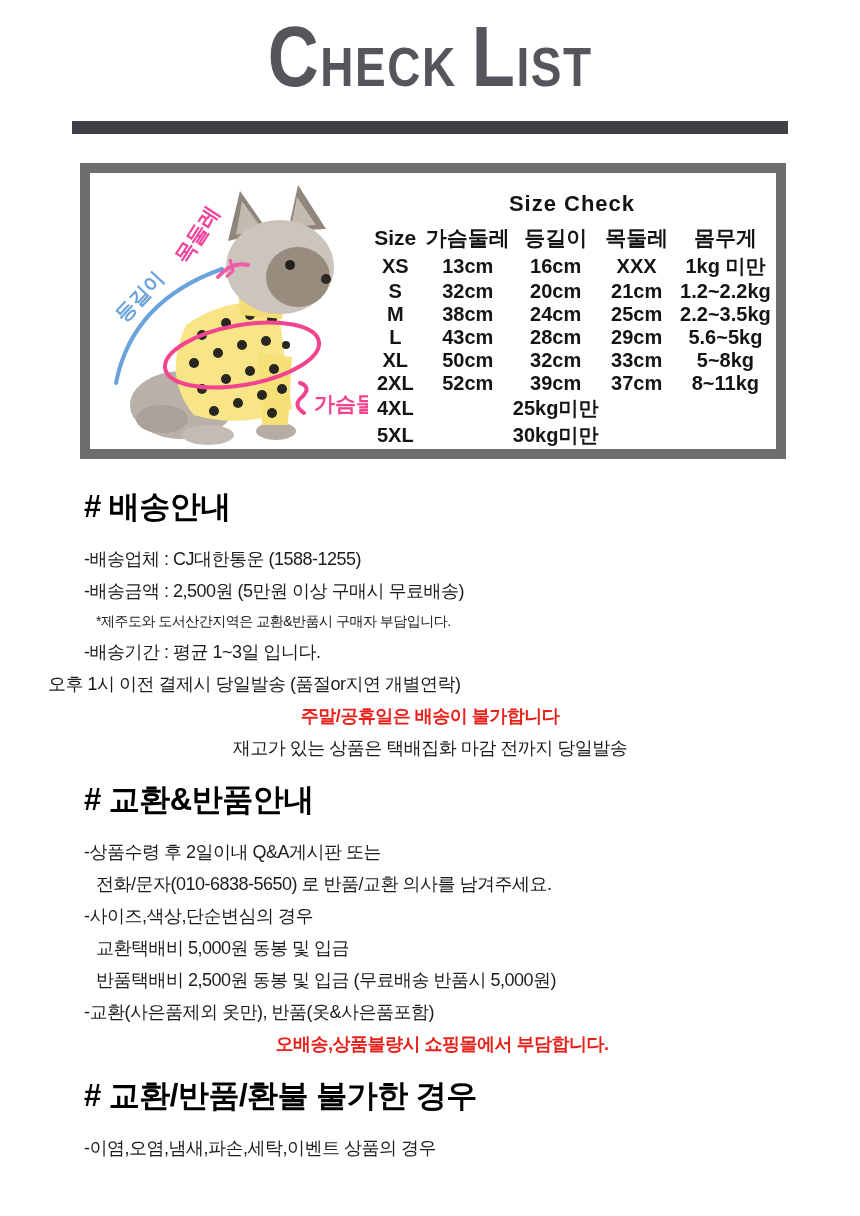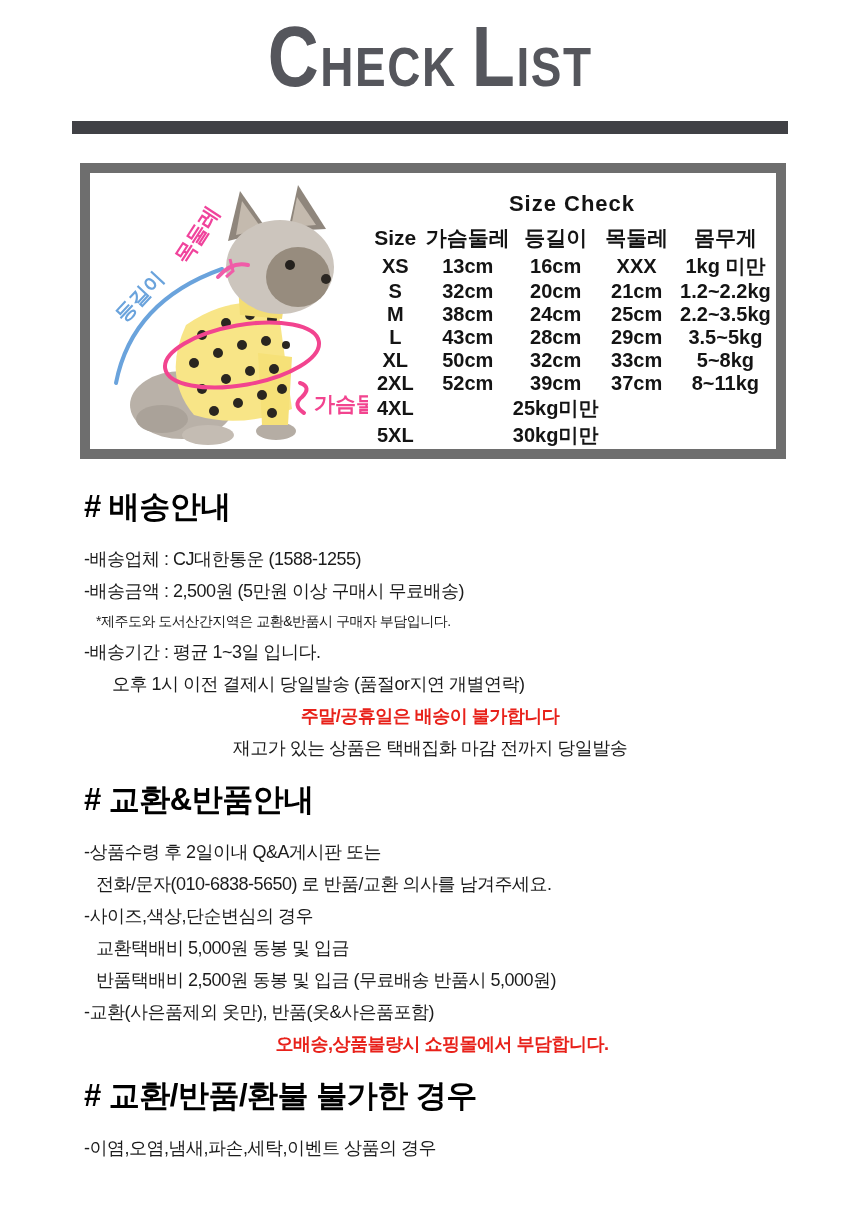--- a/index.html
+++ b/index.html
@@ -43,21 +43,21 @@
   table.size-table td { font-size:20px; height:22px; }
 
   
   main { margin-top:27px; }
   .section-heading {
     font-size:31px; font-weight:700; color:#000;
     margin:15px 0 15px 84px; letter-spacing:-0.5px;
   }
   .line { font-size:18px; line-height:32px; padding-left:84px; color:#1b1b1b; letter-spacing:-0.5px; }
   .line.small-indent { font-size:14px; line-height:29px; padding-left:96px; }
-  .line.indent { padding-left:112px; }
+  .line.indent { padding-left:48px; }
   .line.indent-sm { padding-left:96px; }
   .line.center { padding-left:0; text-align:center; }
   .line.red-center { padding-left:0; text-align:center; font-weight:700; }
 
   
   .dog-area svg { position:absolute; inset:0; }
 </style>
 </head>
 <body>
 
@@ -167,21 +167,21 @@
             <td>38cm</td>
             <td>24cm</td>
             <td>25cm</td>
             <td>2.2~3.5kg</td>
           </tr>
           <tr>
             <td>L</td>
             <td>43cm</td>
             <td>28cm</td>
             <td>29cm</td>
-            <td>3.5~5kg</td>
+            <td>5.6~5kg</td>
           </tr>
           <tr>
             <td>XL</td>
             <td>50cm</td>
             <td>32cm</td>
             <td>33cm</td>
             <td>5~8kg</td>
           </tr>
           <tr>
             <td>2XL</td>

